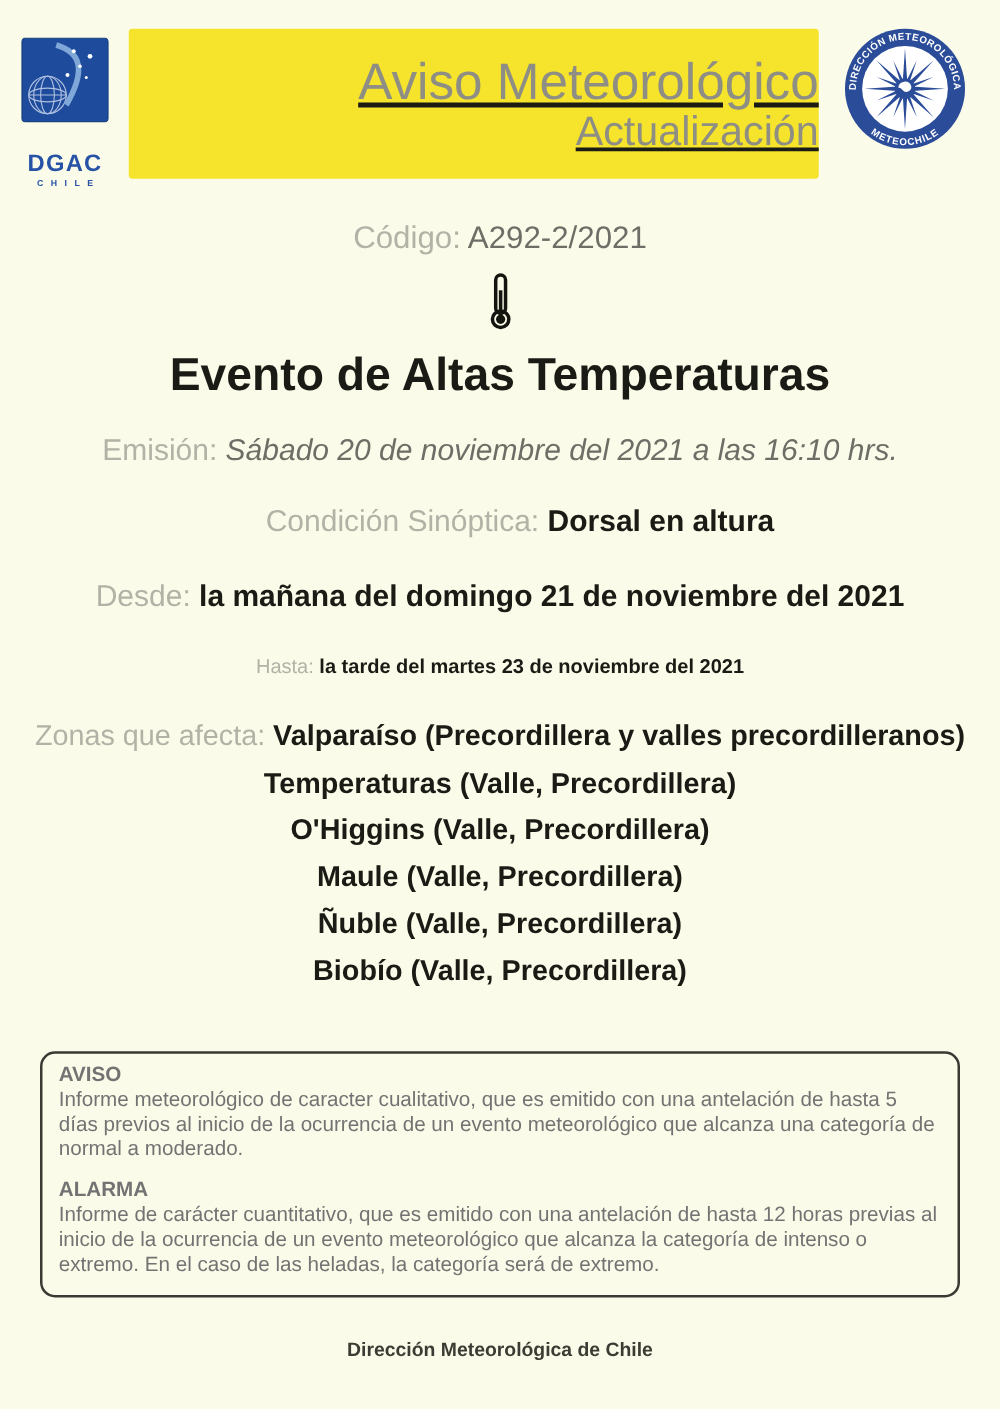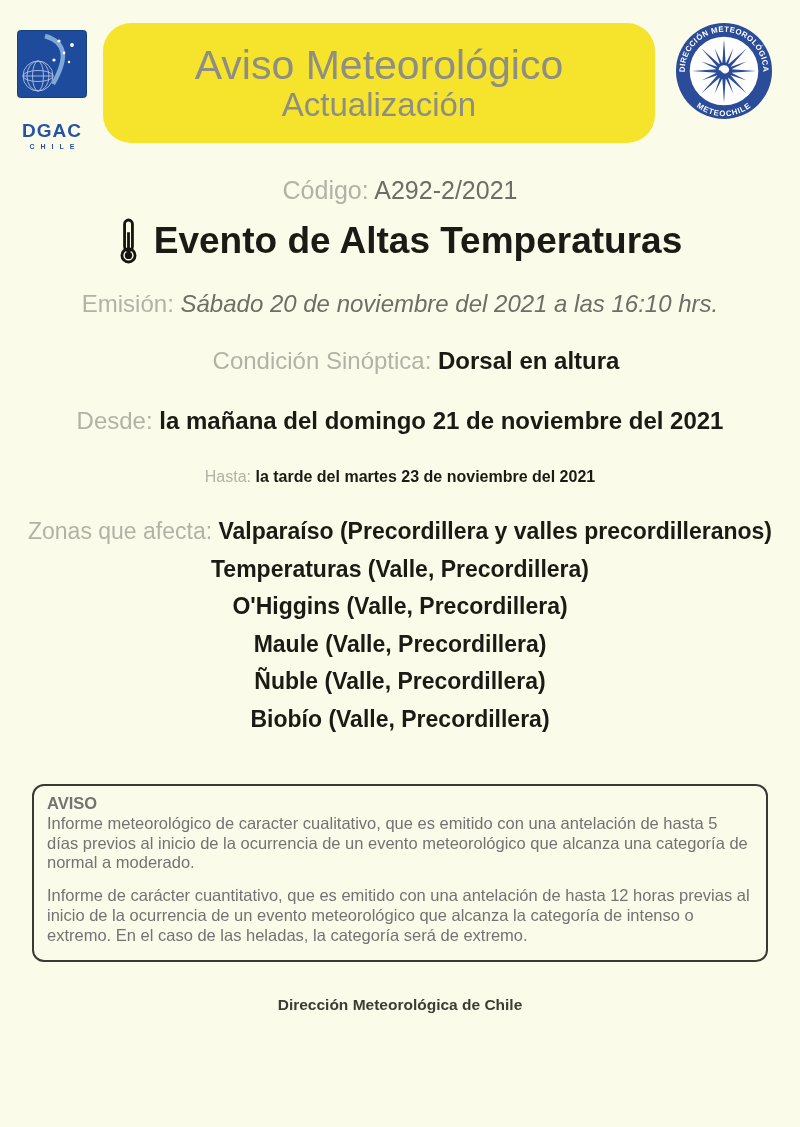--- a/index.html
+++ b/index.html
@@ -13,38 +13,38 @@
 
   
   .header { position:relative; height:163px; }
 
   .dgac { position:absolute; left:16px; top:30px; width:72px; text-align:center; }
   .dgac-acronym { font-size:19px; font-weight:700; color:#2653A6; letter-spacing:1px; margin-top:18px; }
   .dgac-country { font-size:7px; font-weight:700; color:#2653A6; letter-spacing:6px; margin-top:1px; padding-left:6px; }
 
   .banner {
     position:absolute; left:103px; top:23px; width:552px; height:120px;
-    background:#F5E32C; border-radius:28px;
-    display:flex; flex-direction:column; align-items:center; justify-content:center;
+    background:#F5E32C; border-radius:3px;
+    display:flex; flex-direction:column; align-items:flex-end; justify-content:center;text-decoration:underline;
   }
   .banner-title { font-size:41px; line-height:1.02; font-weight:500; color:#8E8E84; }
   .banner-subtitle { font-size:33px; line-height:1.0; font-weight:500; color:#8E8E84; margin-top:1px; }
 
   .meteochile { position:absolute; left:675px; top:22px; }
 
   
   .line { text-align:center; }
   .label { color:#B2B2A6; }
   .mid   { color:#6E6E66; }
   .dark  { color:#1B1B15; font-weight:700; }
 
   .code-line { padding-top:13px; font-size:25px; }
   .event-title {
     margin-top:13px; display:flex; align-items:center; justify-content:center; gap:15px;
-    font-size:37px; font-weight:600; color:#1B1B15;
+    font-size:37px; font-weight:600; color:#1B1B15;flex-direction:column;
   }
   .emission-line { margin-top:26px; font-size:24px; }
   .emission-line .mid { font-weight:500;font-style:italic; }
   .sinoptic-line { margin-top:29px; font-size:24px;padding-left:32px; }
   .desde-line { margin-top:32px; font-size:24px; }
   .hasta-line { margin-top:33px; font-size:16px; }
 
   .zones { margin-top:27px; font-size:23px; }
   .zones .zone-row { line-height:37.5px; }
 
@@ -183,20 +183,21 @@
   <div class="line zone-row dark">Ñuble (Valle, Precordillera)</div>
   <div class="line zone-row dark">Biobío (Valle, Precordillera)</div>
 </div>
 
 <div class="def-box">
   <div class="def-section">
     <div class="def-term">AVISO</div>
     <div class="def-desc">Informe meteorológico de caracter cualitativo, que es emitido con una antelación de hasta 5 días previos al inicio de la ocurrencia de un evento meteorológico que alcanza una categoría de normal a moderado.</div>
   </div>
   <div class="def-section">
+    <div class="def-term">ALARMA</div>
     <div class="def-desc">Informe de carácter cuantitativo, que es emitido con una antelación de hasta 12 horas previas al inicio de la ocurrencia de un evento meteorológico que alcanza la categoría de intenso o extremo. En el caso de las heladas, la categoría será de extremo.</div>
   </div>
 </div>
 
 <div class="footer">
   <div class="org">Dirección Meteorológica de Chile</div>
 
 </div>
 
 </body></html>

